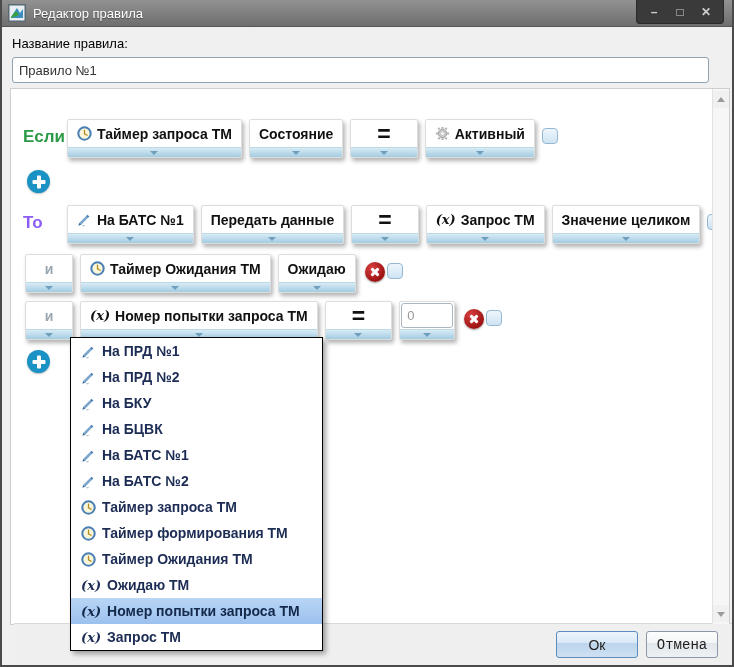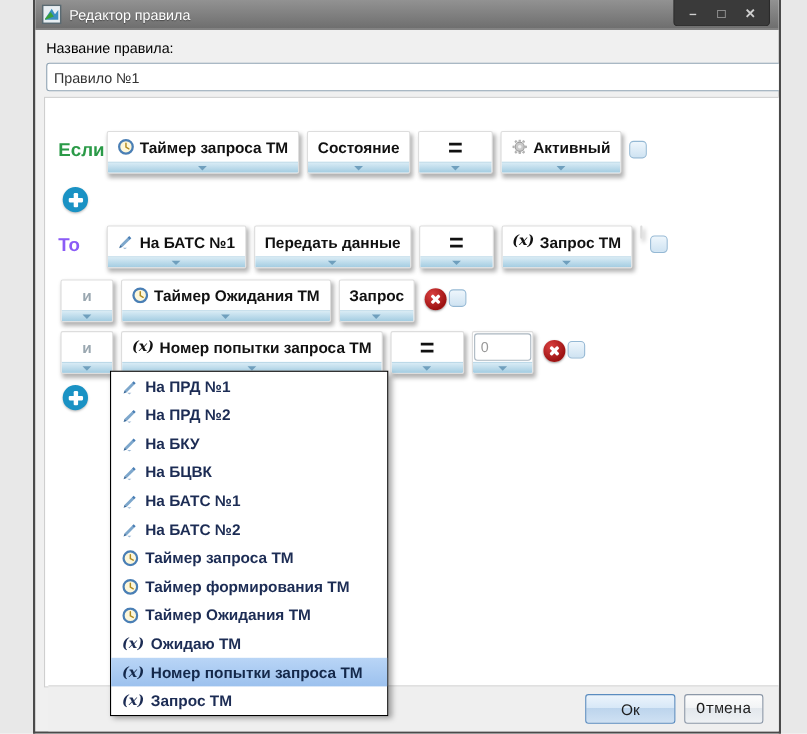--- a/index.html
+++ b/index.html
@@ -2,25 +2,24 @@
 <html><head>
 <meta charset="utf-8">
 <style>
   * { box-sizing: border-box; margin: 0; padding: 0; }
   html,body { width:734px; height:667px; }
   body {
     font-family: "Liberation Sans", sans-serif;
     background:#e8e8e8;
   }
   .window {
-    position:relative; width:680px; height:667px;
+    position:relative; width:734px; height:667px;
     background:#f0f0f0;
     border:2px solid #4a4a4a; border-top:none;
     overflow:hidden;
-    margin-left:30px;
   }
   
   .titlebar {
     position:relative; height:27px;
     background:linear-gradient(#929292,#6e6e6e);
     border-bottom:1px solid #555;
     display:flex; align-items:center;
     padding-left:6px;
   }
   .app-icon { width:18px; height:18px; margin-right:7px; flex:0 0 auto; }
@@ -275,20 +274,23 @@
         <div class="block-strip"></div>
       </div>
       <div class="block">
         <div class="block-top">
           <span class="xvar">(x)</span>
           <span>Запрос ТМ</span>
         </div>
         <div class="block-strip"></div>
       </div>
       <div class="block">
+        <div class="block-top">
+            <span>Значение целиком</span>
+          </div>
         <div class="block-strip"></div>
       </div>
       <span class="checkbox"></span>
     </div>
 
     <div class="rule-row" style="margin-top:10px;">
       <div class="block and-block" style="margin-left:10px;">
         <div class="block-top">
             <span>и</span>
           </div>
@@ -298,21 +300,21 @@
         <div class="block-top">
           <svg class="icon-svg" viewBox="0 0 16 16">
               <use href="#ic-clock"></use>
             </svg>
           <span>Таймер Ожидания ТМ</span>
         </div>
         <div class="block-strip"></div>
       </div>
       <div class="block">
         <div class="block-top">
-            <span>Запрос</span>
+            <span>Ожидаю</span>
           </div>
         <div class="block-strip"></div>
       </div>
       <span class="delete-btn"></span>
       <span class="checkbox"></span>
     </div>
 
     <div class="rule-row" style="margin-top:8px;">
       <div class="block and-block" style="margin-left:10px;">
         <div class="block-top">

